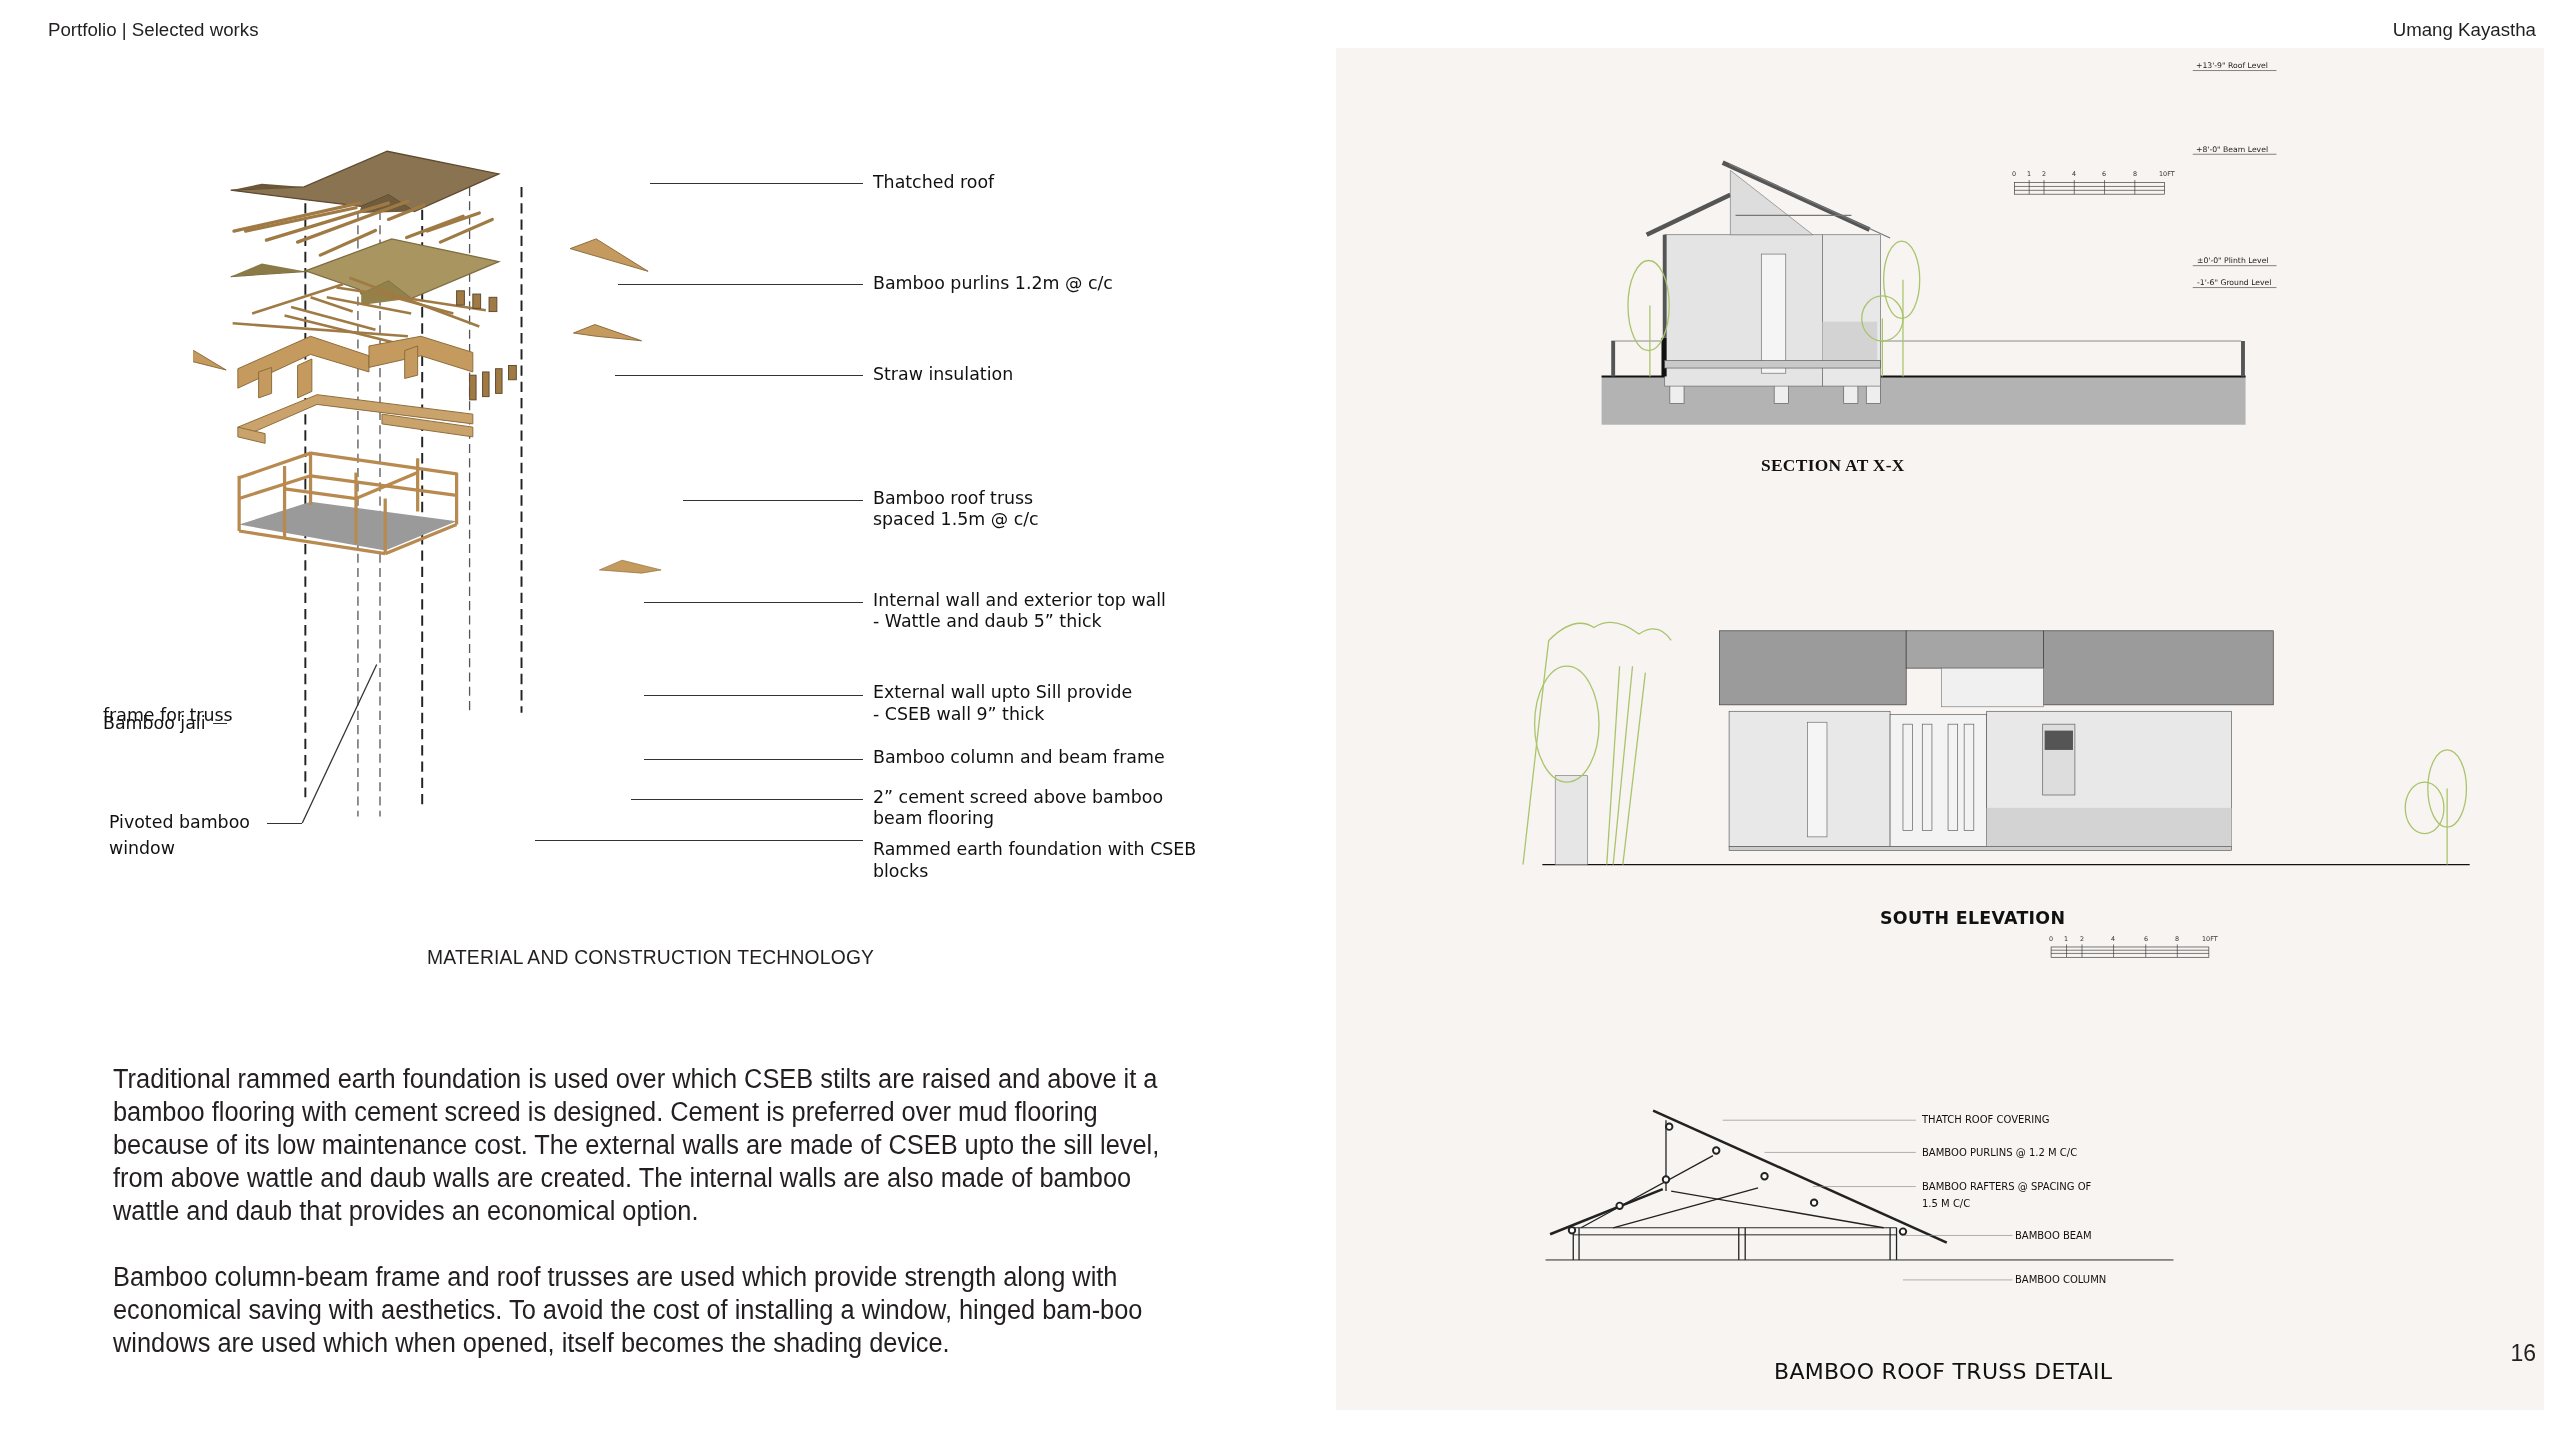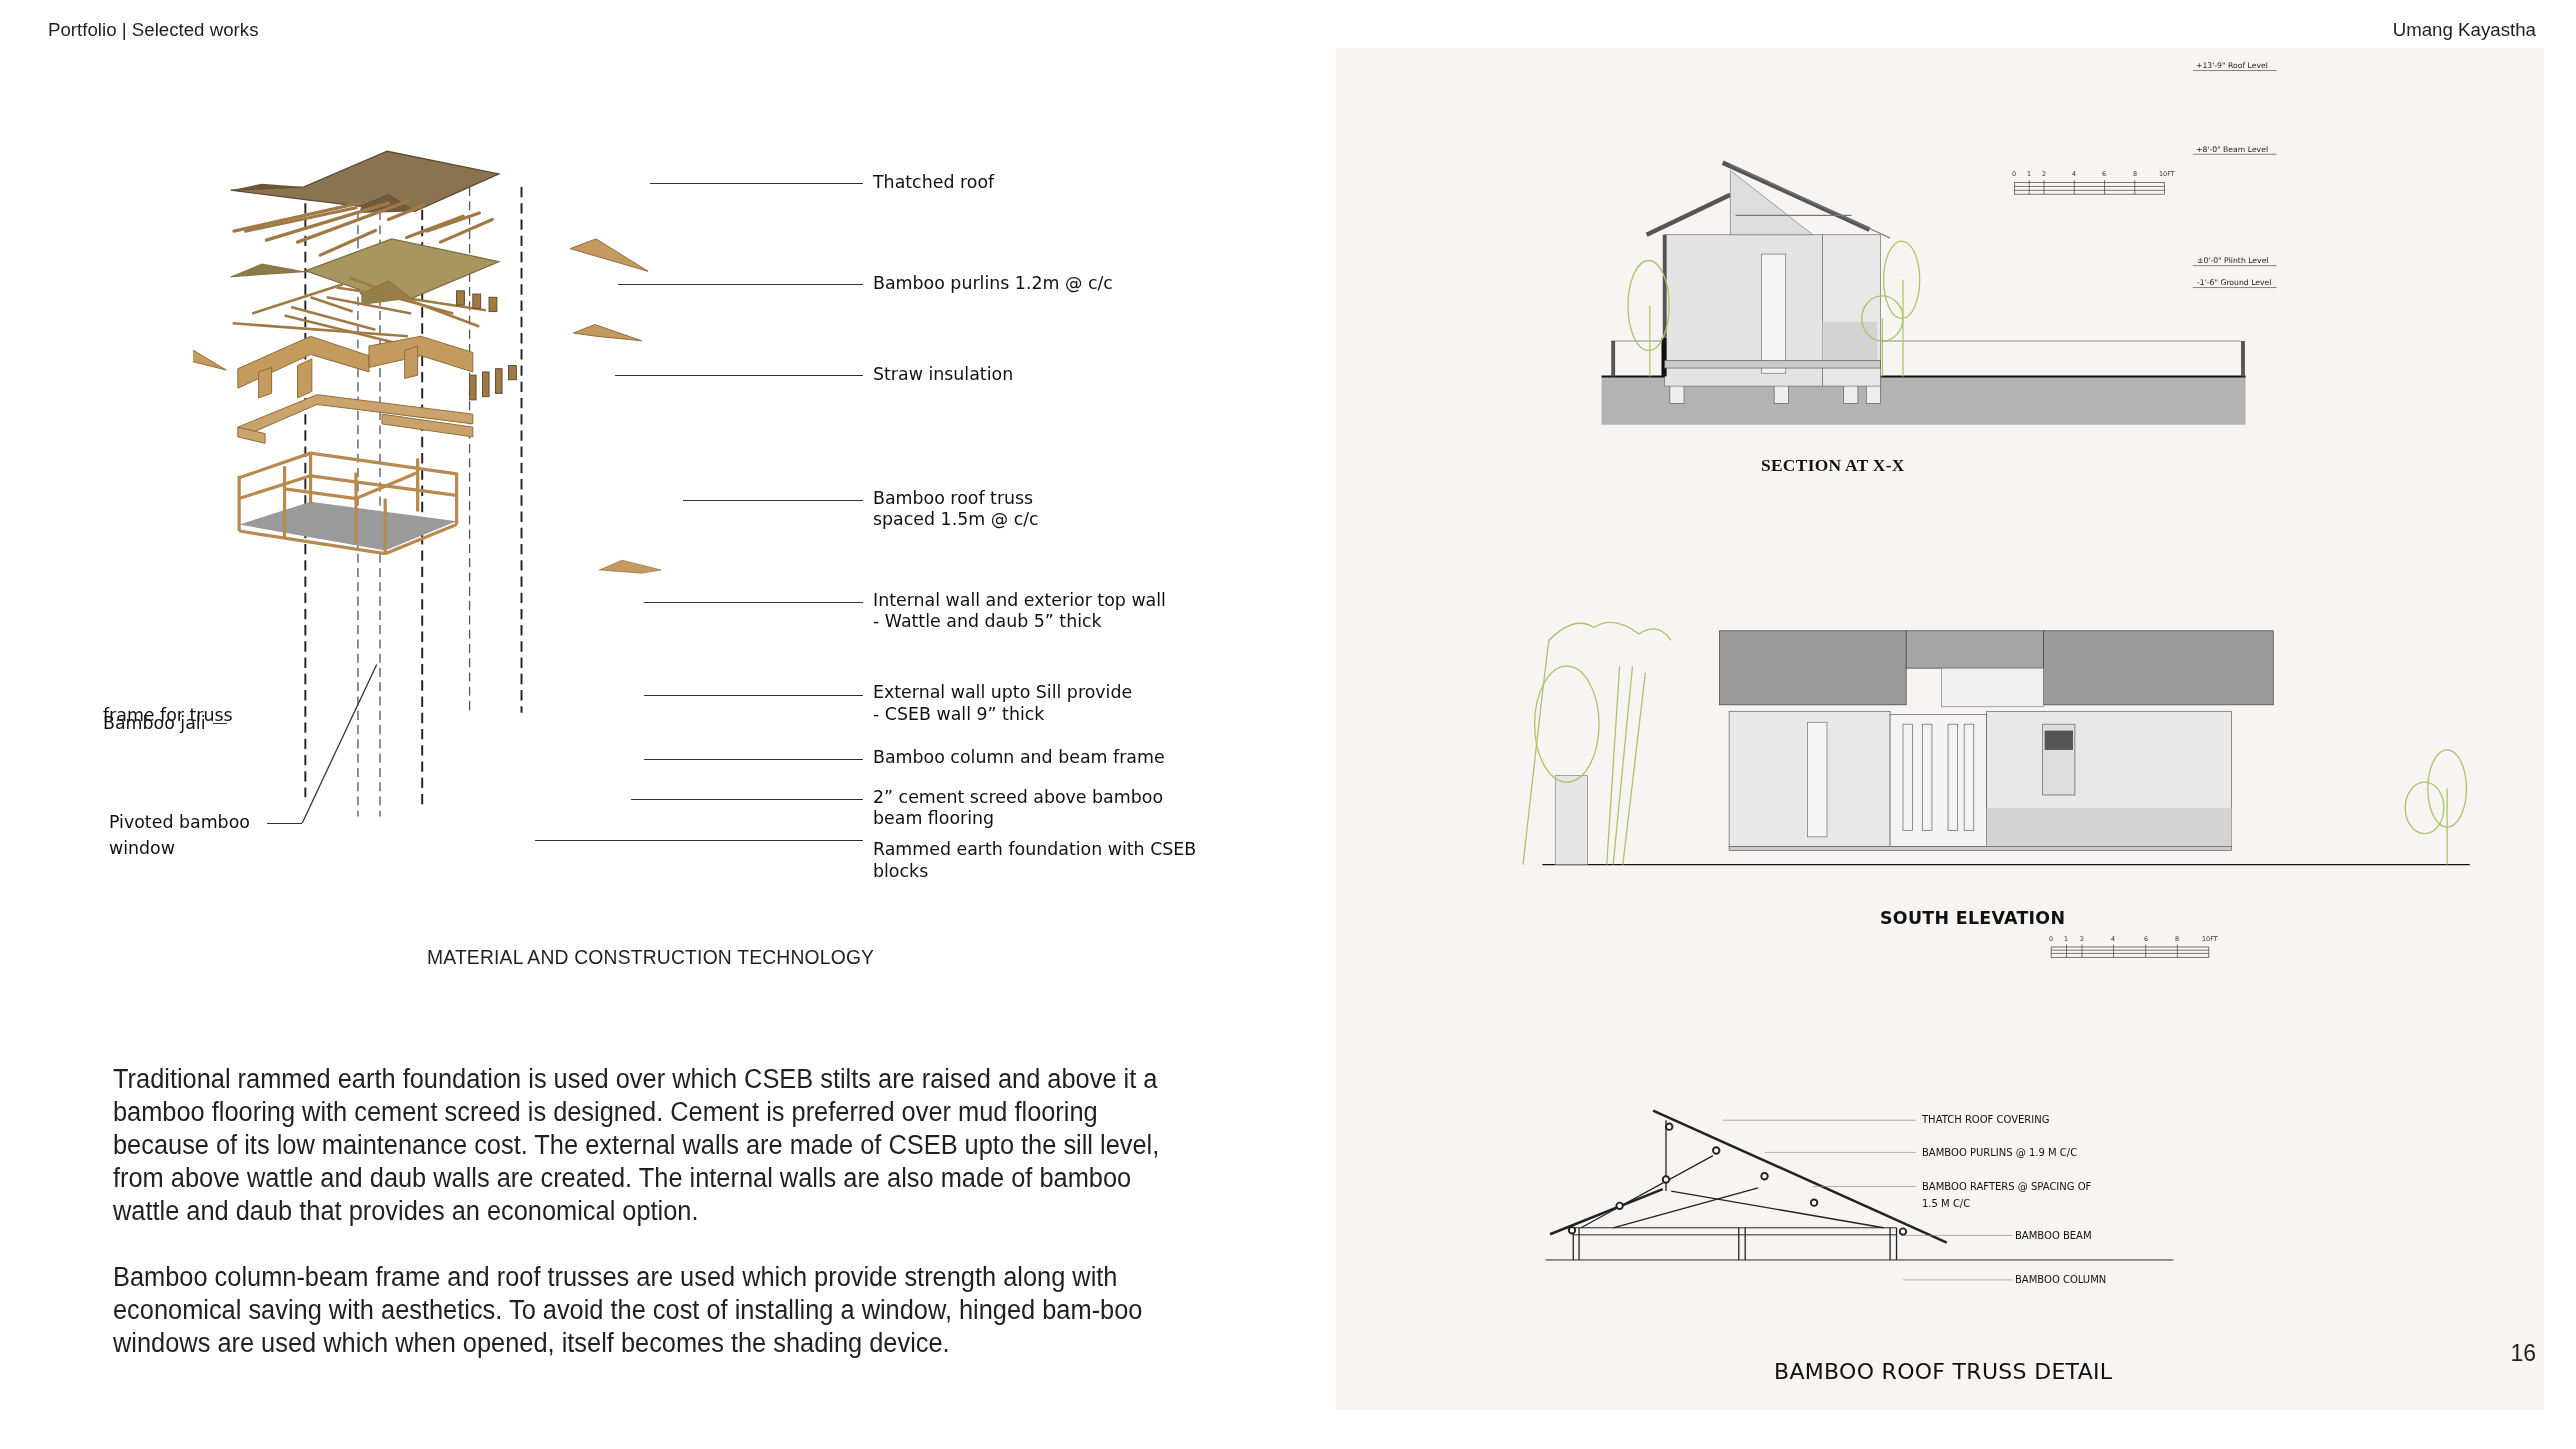--- a/index.html
+++ b/index.html
@@ -384,21 +384,21 @@
     <span class="tick" style="left:713px; top:887px;">0</span>
     <span class="tick" style="left:728px; top:887px;">1</span>
     <span class="tick" style="left:744px; top:887px;">2</span>
     <span class="tick" style="left:775px; top:887px;">4</span>
     <span class="tick" style="left:808px; top:887px;">6</span>
     <span class="tick" style="left:839px; top:887px;">8</span>
     <span class="tick" style="left:866px; top:887px;">10FT</span>
   </div>
 
   <div class="truss-lbl" style="left:586px; top:1064px;">THATCH ROOF COVERING</div>
-  <div class="truss-lbl" style="left:586px; top:1097px;">BAMBOO PURLINS  @ 1.9 M C/C</div>
+  <div class="truss-lbl" style="left:586px; top:1097px;">BAMBOO PURLINS  @ 1.2 M C/C</div>
   <div class="truss-lbl" style="left:586px; top:1131px;">BAMBOO RAFTERS @ SPACING OF</div>
   <div class="truss-lbl" style="left:586px; top:1148px;">1.5 M C/C</div>
   <div class="truss-lbl" style="left:679px; top:1180px;">BAMBOO BEAM</div>
   <div class="truss-lbl" style="left:679px; top:1224px;">BAMBOO COLUMN</div>
 
   <div class="truss-title" style="left:438px; top:1311px;">BAMBOO ROOF TRUSS DETAIL</div>
 </div>
 
 <div class="page-num">16</div>
 

